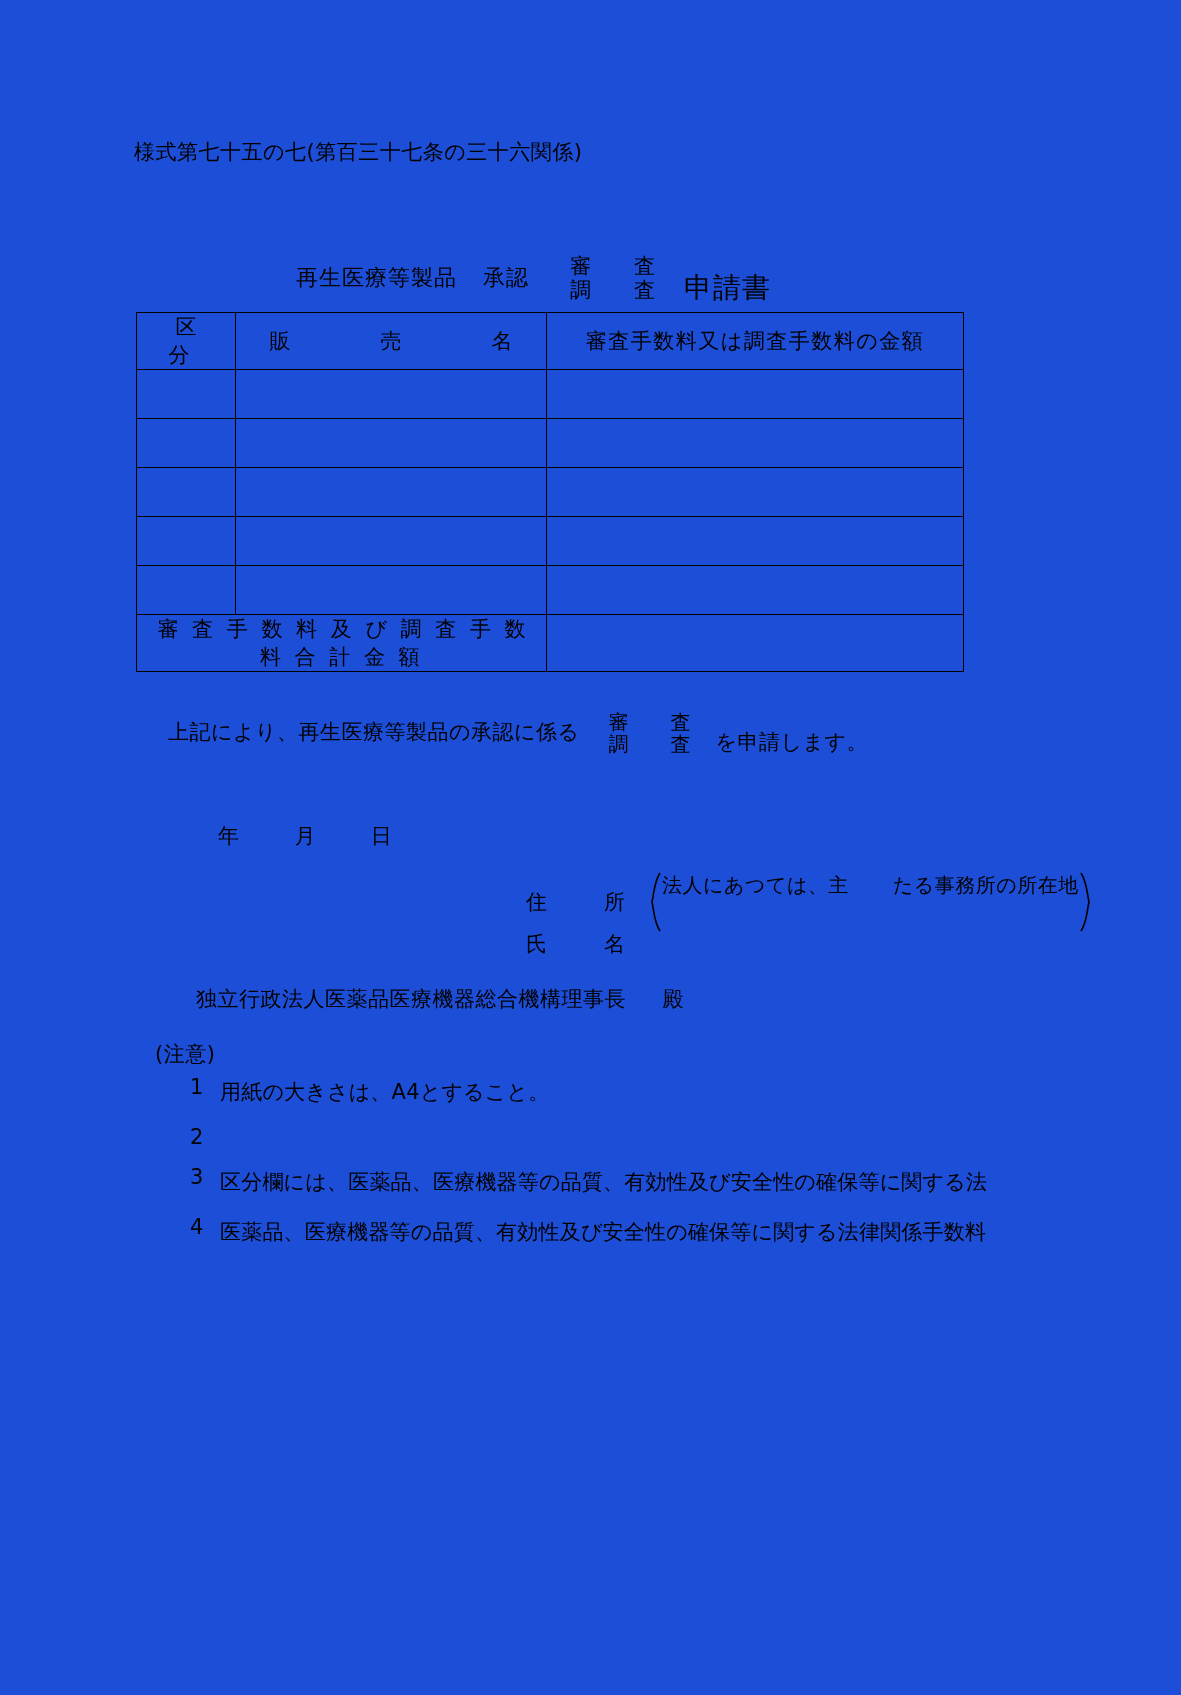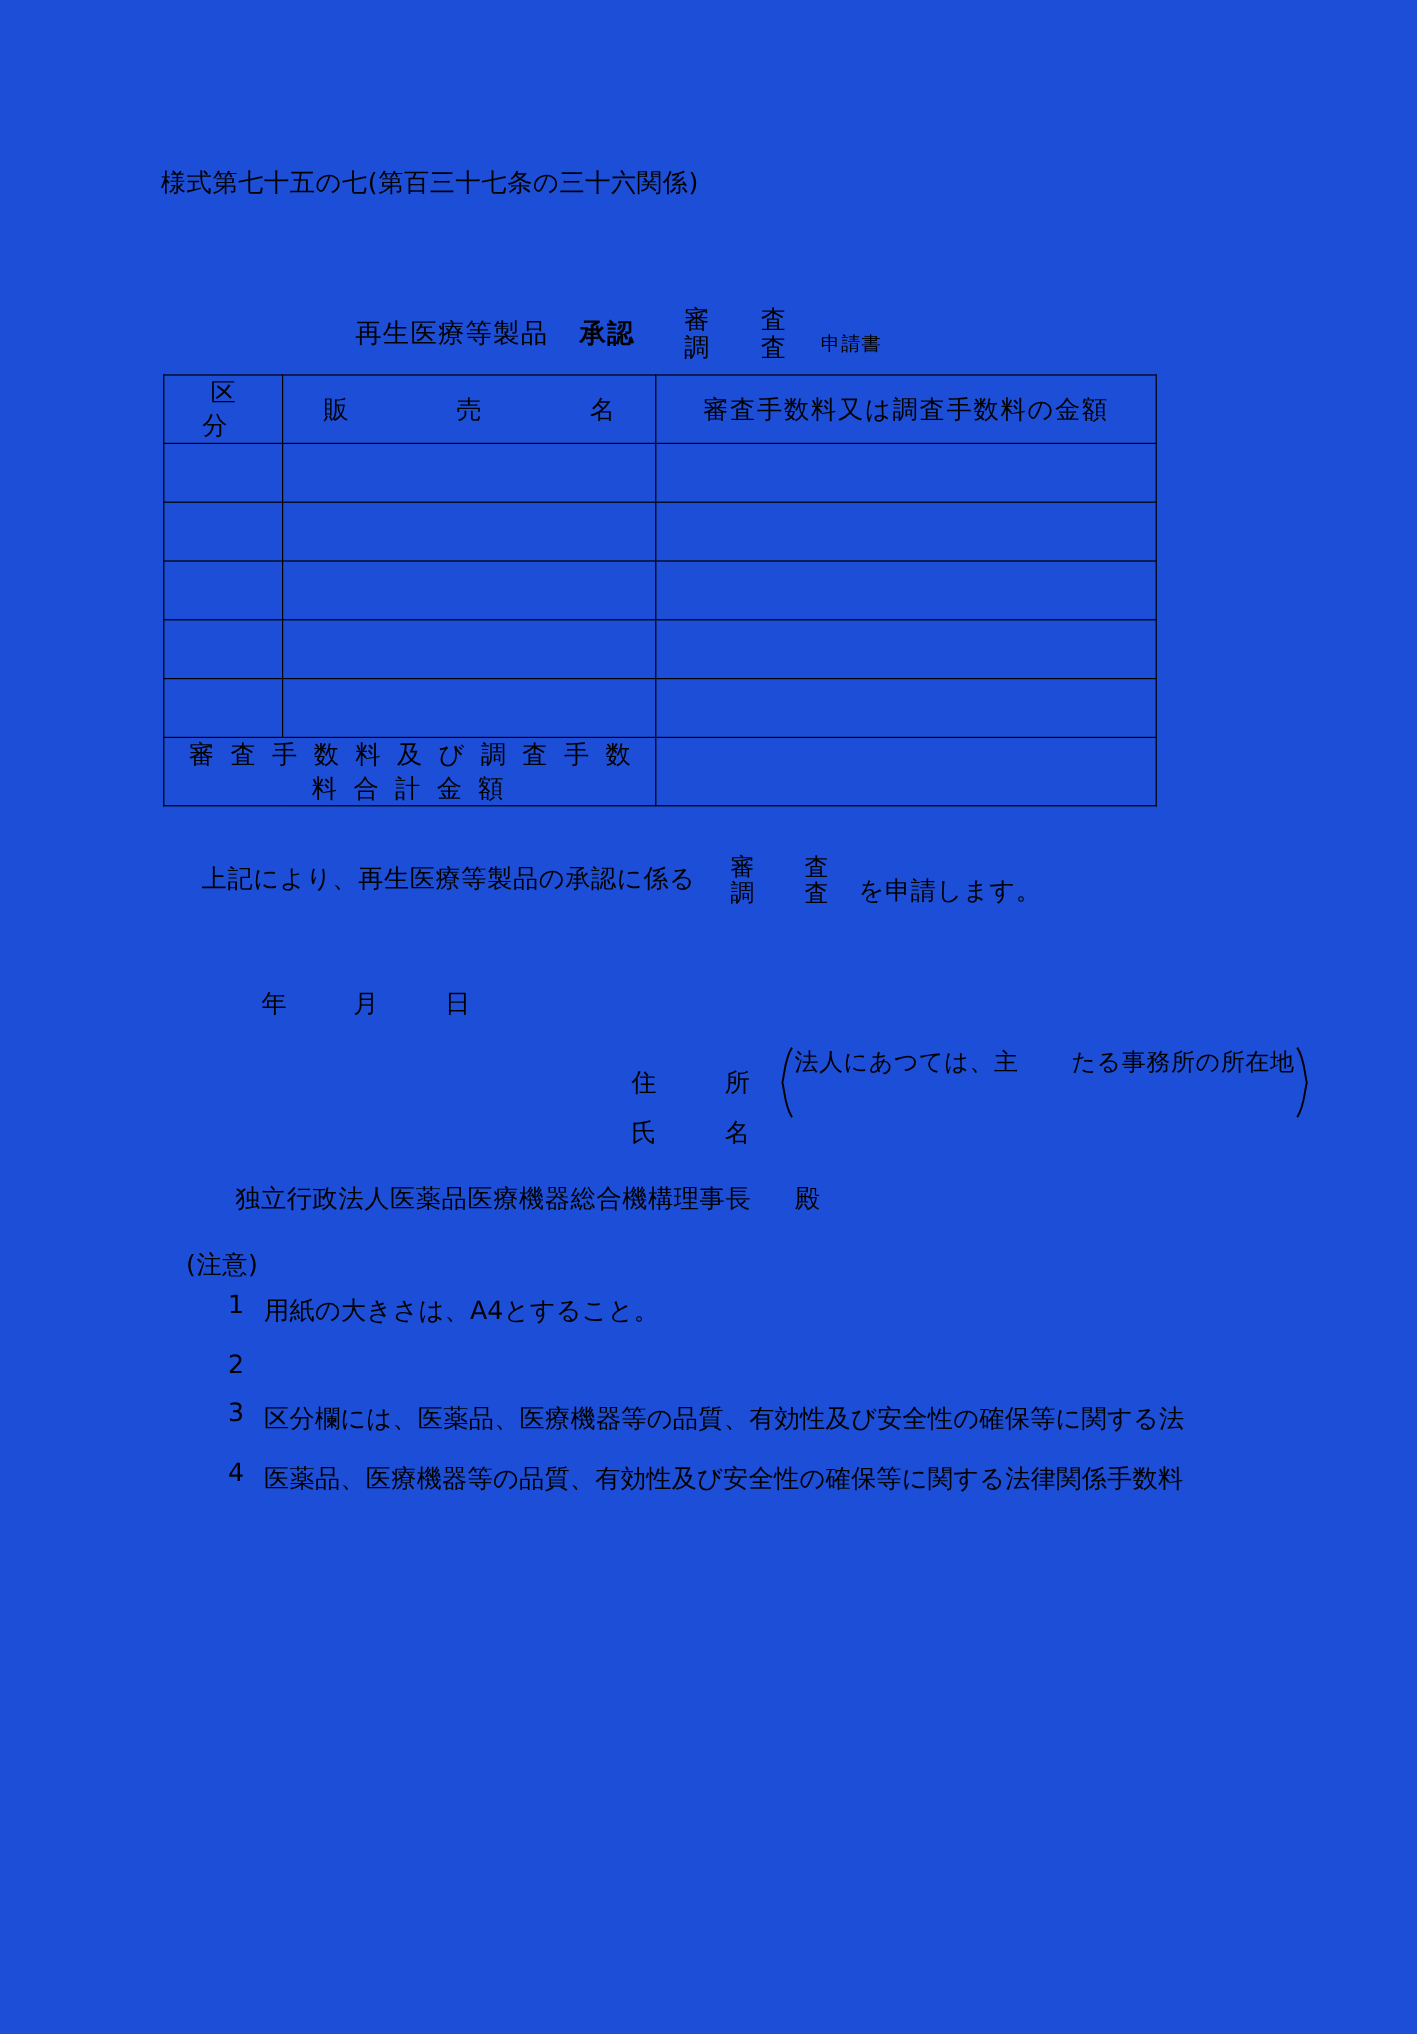--- a/index.html
+++ b/index.html
@@ -40,39 +40,38 @@
     margin-top: 32px;
   }
   .title-main {
     font-size: 22px;
     letter-spacing: 1px;
   }
   .title-gap { display: inline-block; width: 26px; }
   .title-approve {
     font-size: 22px;
     letter-spacing: 1px;
-    font-weight: bold;
   }
   .stack {
     display: inline-flex;
     flex-direction: column;
     align-items: center;
     line-height: 1.12;
     margin: 0 18px 0 30px;
     position: relative;
     top: 1px;
   }
   .stack > span {
     font-size: 21px;
     letter-spacing: 11px;
     text-indent: 11px;
     white-space: nowrap;
   }
   .title-tail {
-    font-size: 16px;
+    font-size: 28px;
     letter-spacing: 1px;
     position: relative;
     top: 10px;
   }
 
   
   .fee-table {
     position: absolute;
     left: 136px;
     top: 312px;

